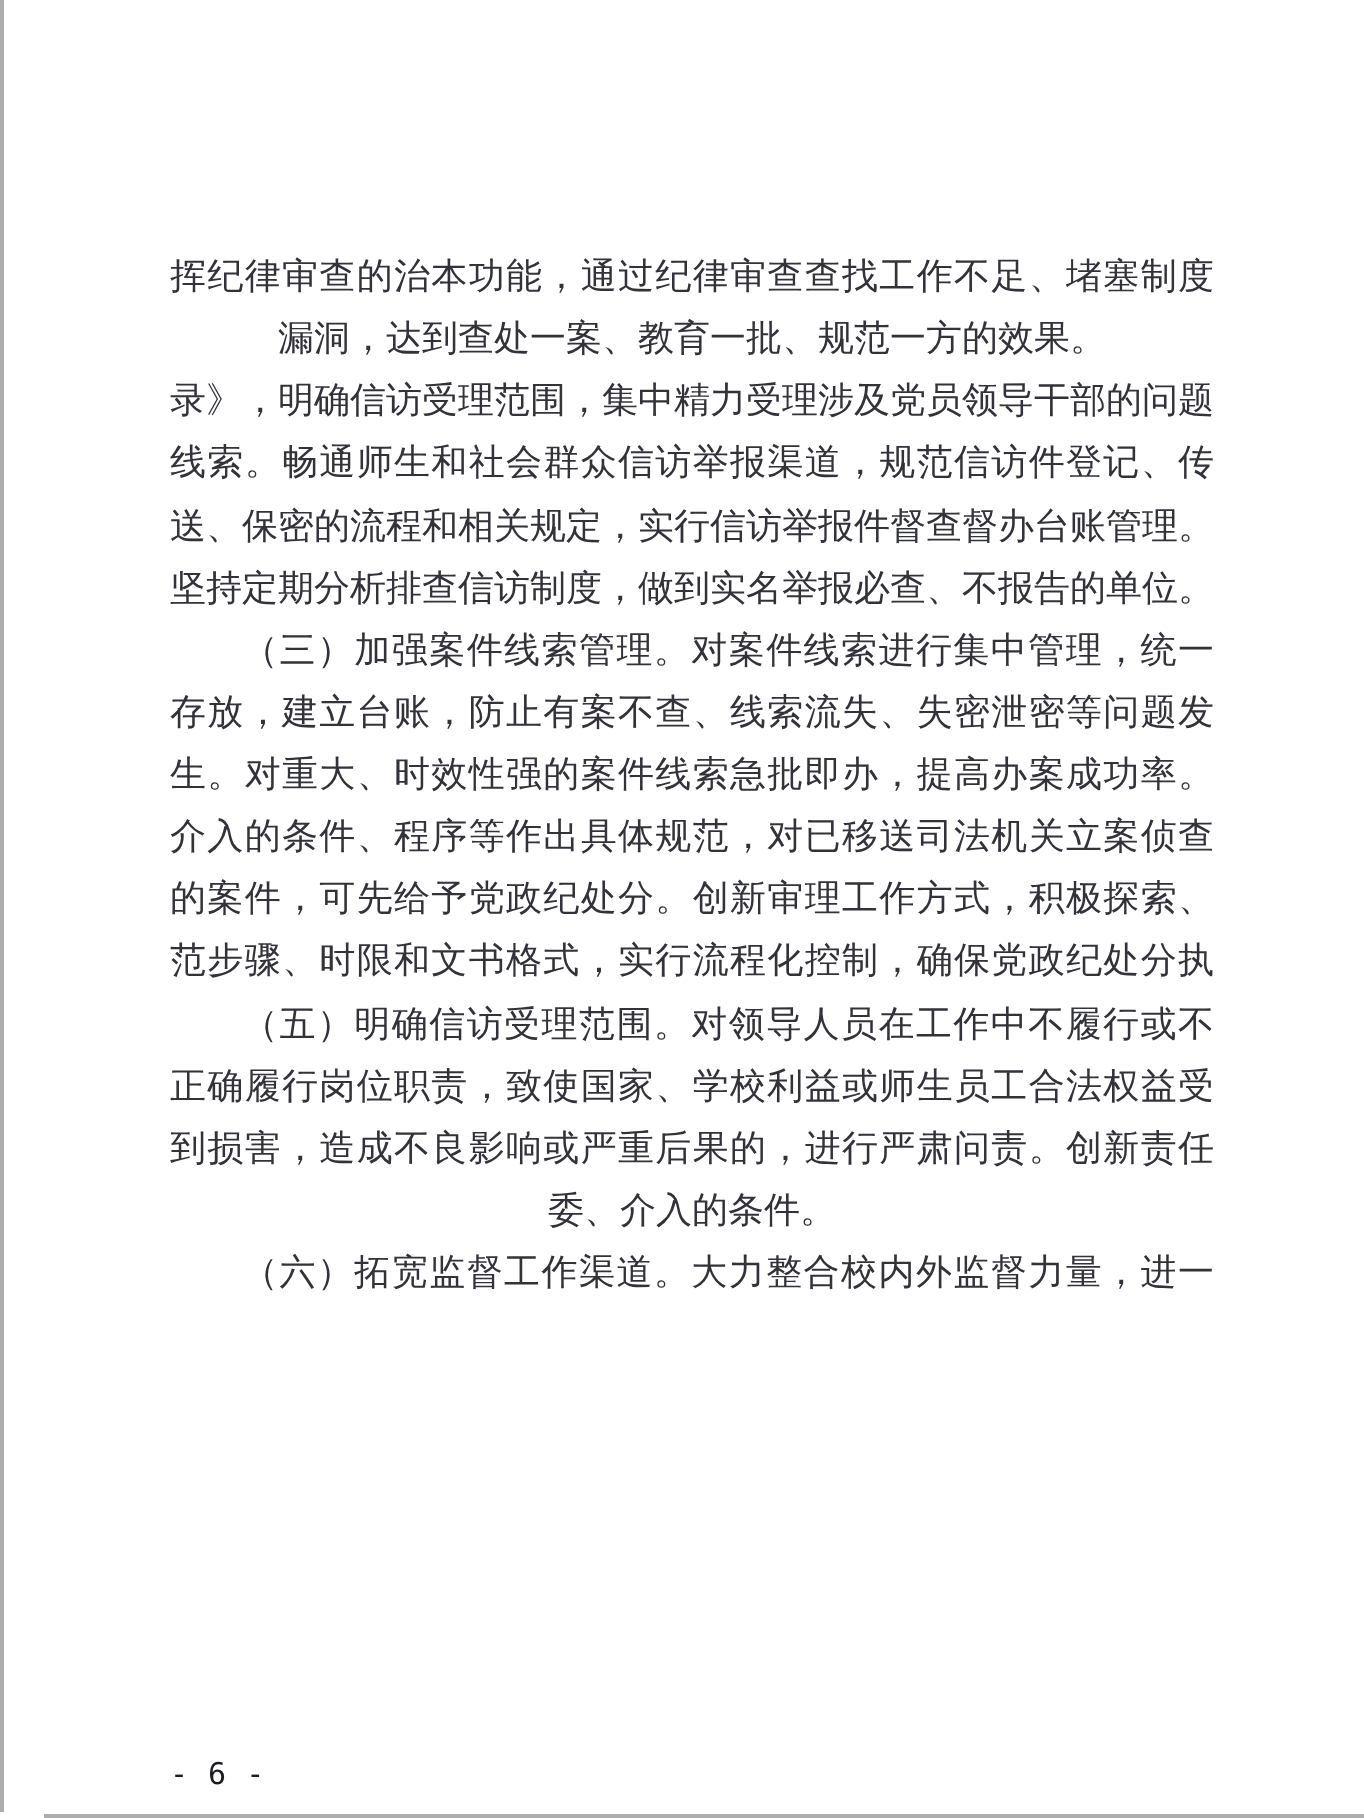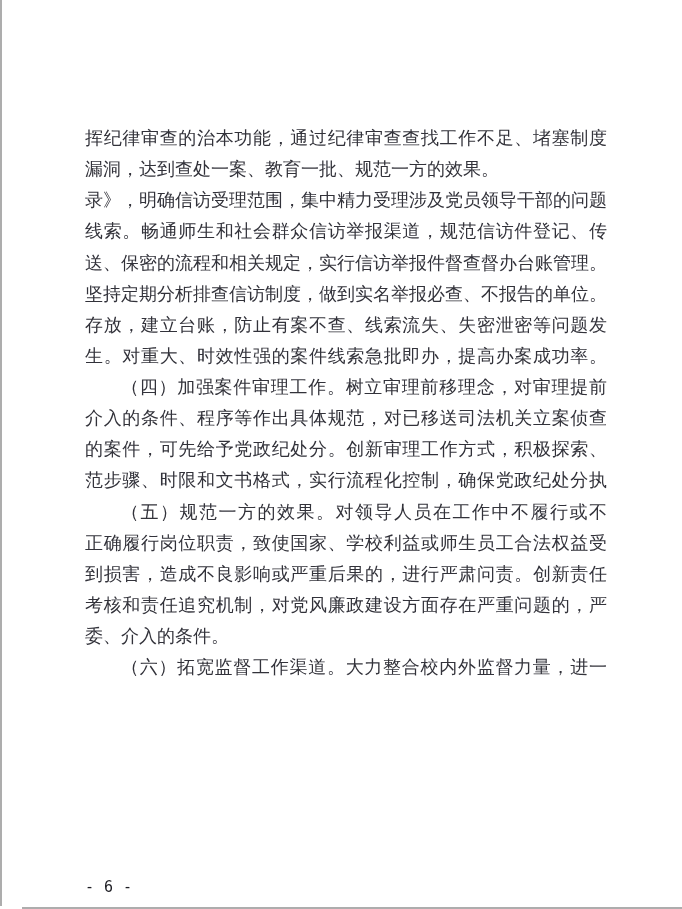--- a/index.html
+++ b/index.html
@@ -40,21 +40,21 @@
     left: 85px;
     top: 123px;
     width: 522px;
     color: var(--text-color, #32323a);
   }
   .line {
     height: 31.14px;
     line-height: 31.14px;
     font-size: 18px;
     white-space: nowrap;
-    text-align: left;
+    text-align: center;
   }
   .line.fill {
     white-space: normal;
     text-align: justify;
     text-align-last: justify;
   }
   .line.indent {
     text-indent: 36px;
   }
   .page-number {
@@ -75,28 +75,27 @@
   <div class="edge-left"></div>
   <div class="edge-bottom"></div>
 
   <div class="doc-body">
       <div class="line fill">挥纪律审查的治本功能，通过纪律审查查找工作不足、堵塞制度</div>
       <div class="line">漏洞，达到查处一案、教育一批、规范一方的效果。</div>
       <div class="line fill">录》，明确信访受理范围，集中精力受理涉及党员领导干部的问题</div>
       <div class="line fill">线索。畅通师生和社会群众信访举报渠道，规范信访件登记、传</div>
       <div class="line fill">送、保密的流程和相关规定，实行信访举报件督查督办台账管理。</div>
       <div class="line fill">坚持定期分析排查信访制度，做到实名举报必查、不报告的单位。</div>
+      <div class="line indent fill">（三）加强案件线索管理。对案件线索进行集中管理，统一</div>
       <div class="line fill">存放，建立台账，防止有案不查、线索流失、失密泄密等问题发</div>
       <div class="line fill">生。对重大、时效性强的案件线索急批即办，提高办案成功率。</div>
-      <div class="line indent fill">（四）加强案件审理工作。树立审理前移理念，对审理提前</div>
       <div class="line fill">介入的条件、程序等作出具体规范，对已移送司法机关立案侦查</div>
       <div class="line fill">的案件，可先给予党政纪处分。创新审理工作方式，积极探索、</div>
       <div class="line fill">范步骤、时限和文书格式，实行流程化控制，确保党政纪处分执</div>
-      <div class="line indent fill">（五）规范一方的效果。对领导人员在工作中不履行或不</div>
+      <div class="line indent fill">（五）明确信访受理范围。对领导人员在工作中不履行或不</div>
       <div class="line fill">正确履行岗位职责，致使国家、学校利益或师生员工合法权益受</div>
       <div class="line fill">到损害，造成不良影响或严重后果的，进行严肃问责。创新责任</div>
-      <div class="line fill">考核和责任追究机制，对党风廉政建设方面存在严重问题的，严</div>
       <div class="line">委、介入的条件。</div>
       <div class="line indent fill">（六）拓宽监督工作渠道。大力整合校内外监督力量，进一</div>
     </div>
 
   <div class="page-number">- 6 -</div>
 </div>
 
 </body></html>

